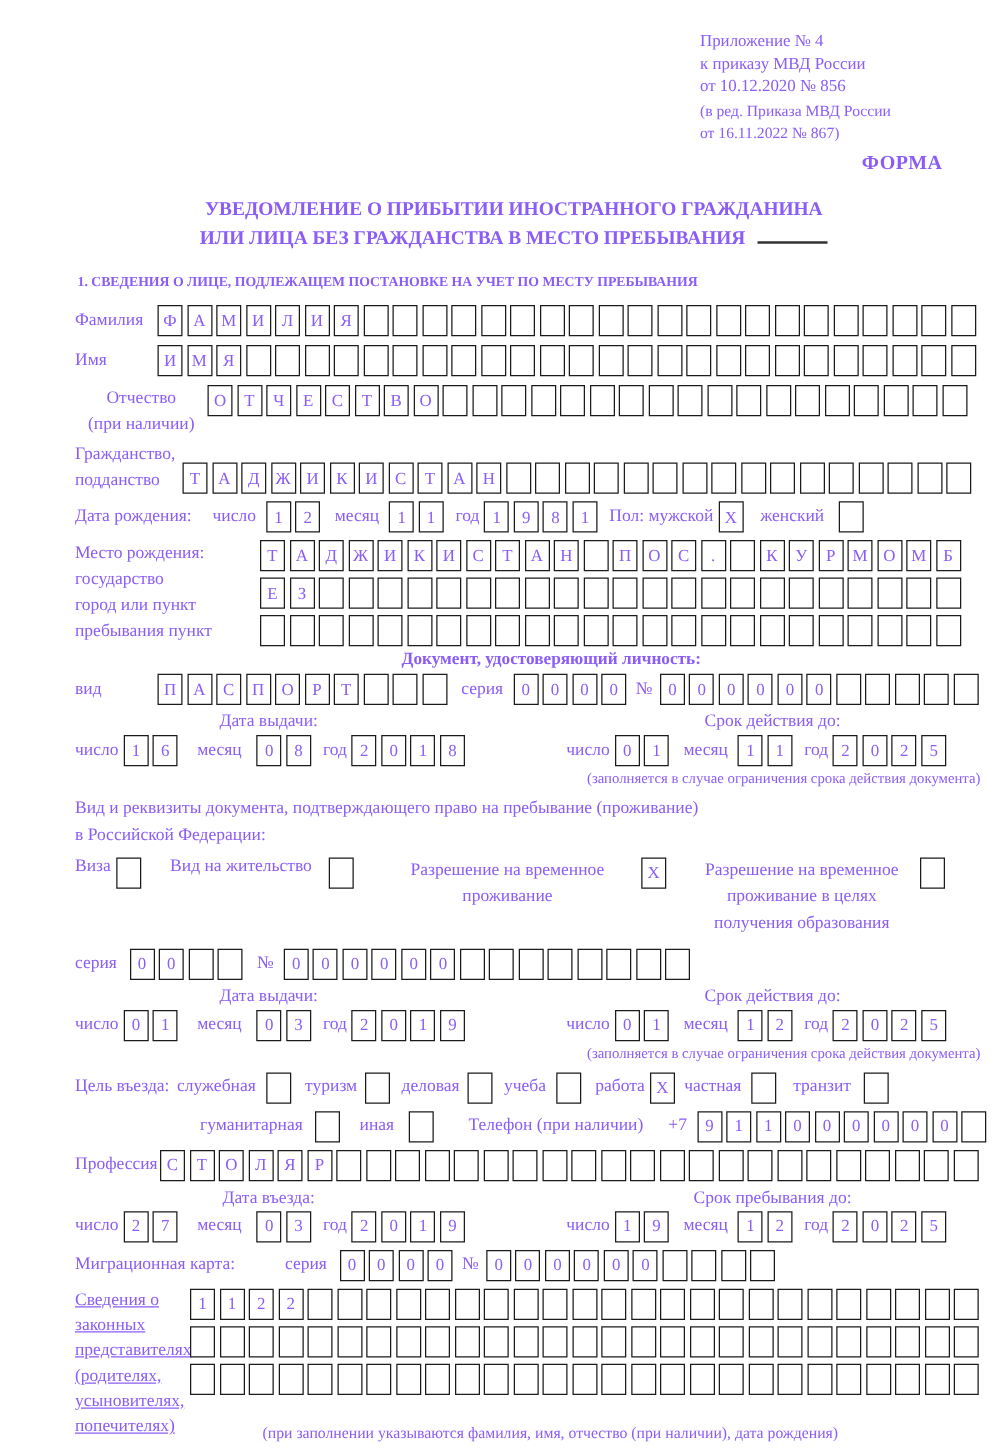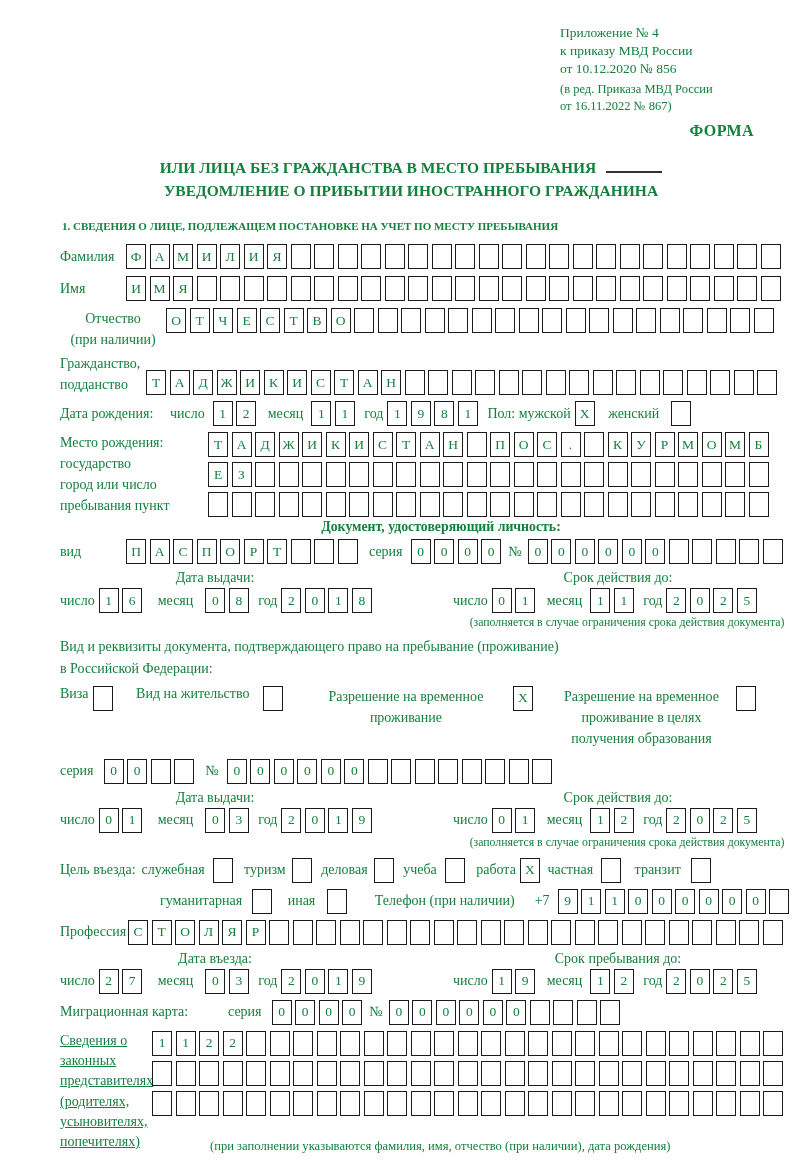--- a/index.html
+++ b/index.html
@@ -1,20 +1,20 @@
 <!DOCTYPE html>
 <html><head>
 <meta charset="utf-8">
 <style>
   * { box-sizing: border-box; }
   html,body { margin:0; padding:0; background:#ffffff; }
   .page {
     width:800px; height:1163px; overflow:hidden;
     font-family:"Liberation Serif","DejaVu Serif",serif;
-    color:#15803d; padding:24px 18px 0 60px; position:relative; background:#fff;
+    color:#8b5cf6; padding:24px 18px 0 60px; position:relative; background:#fff;
   }
   .refblock { margin-left:500px; font-size:13.5px; line-height:1.32; }
   .refblock .amend { font-size:12.5px; margin-top:4px; line-height:1.3; }
   .forma { text-align:right; padding-right:28px; font-weight:bold; font-size:16px; margin-top:8px; letter-spacing:0.4px; }
   .title { text-align:center; font-weight:bold; font-size:15.5px; margin-top:16px; line-height:1.5; margin-left:-20px; }
   .title-underline { display:inline-block; width:56px; border-bottom:2.2px solid #333; margin-left:10px; }
   .sec-heading { font-weight:bold; font-size:11px; margin-top:18px; margin-left:2px; white-space:nowrap; }
 
   .row { display:flex; align-items:center; }
   .lbl { font-size:14px; flex:none; }
@@ -50,24 +50,24 @@
     <div>от 10.12.2020 № 856</div>
     <div class="amend">
       <div>(в ред. Приказа МВД России</div>
       <div>от 16.11.2022 № 867)</div>
     </div>
   </div>
 
   <div class="forma">ФОРМА</div>
 
   <div class="title">
+    <div>УВЕДОМЛЕНИЕ О ПРИБЫТИИ ИНОСТРАННОГО ГРАЖДАНИНА</div>
     <div>
       <span>ИЛИ ЛИЦА БЕЗ ГРАЖДАНСТВА В МЕСТО ПРЕБЫВАНИЯ</span><span class="title-underline"></span>
     </div>
-    <div>УВЕДОМЛЕНИЕ О ПРИБЫТИИ ИНОСТРАННОГО ГРАЖДАНИНА</div>
   </div>
 
   <div class="sec-heading">1. СВЕДЕНИЯ О ЛИЦЕ, ПОДЛЕЖАЩЕМ ПОСТАНОВКЕ НА УЧЕТ ПО МЕСТУ ПРЕБЫВАНИЯ</div>
 
   <div class="row" style="margin-top:12px;">
     <div class="lbl" style="width:66px;">Фамилия</div>
     <div class="cells">
         <span class="cell">Ф</span>
         <span class="cell">А</span>
         <span class="cell">М</span>
@@ -230,21 +230,21 @@
     <span class="lbl ml10">женский</span>
     <div class="cells ml12">
         <span class="cell"></span>
       </div>
   </div>
 
   <div class="row" style="margin-top:6px; align-items:flex-start;">
     <div class="lbl stack" style="width:148px;">
       <div>Место рождения:</div>
       <div>государство</div>
-      <div>город или число</div>
+      <div>город или пункт</div>
       <div>пребывания пункт</div>
     </div>
     <div>
       <div class="cells mb5">
           <span class="cell">Т</span>
           <span class="cell">А</span>
           <span class="cell">Д</span>
           <span class="cell">Ж</span>
           <span class="cell">И</span>
           <span class="cell">К</span>

